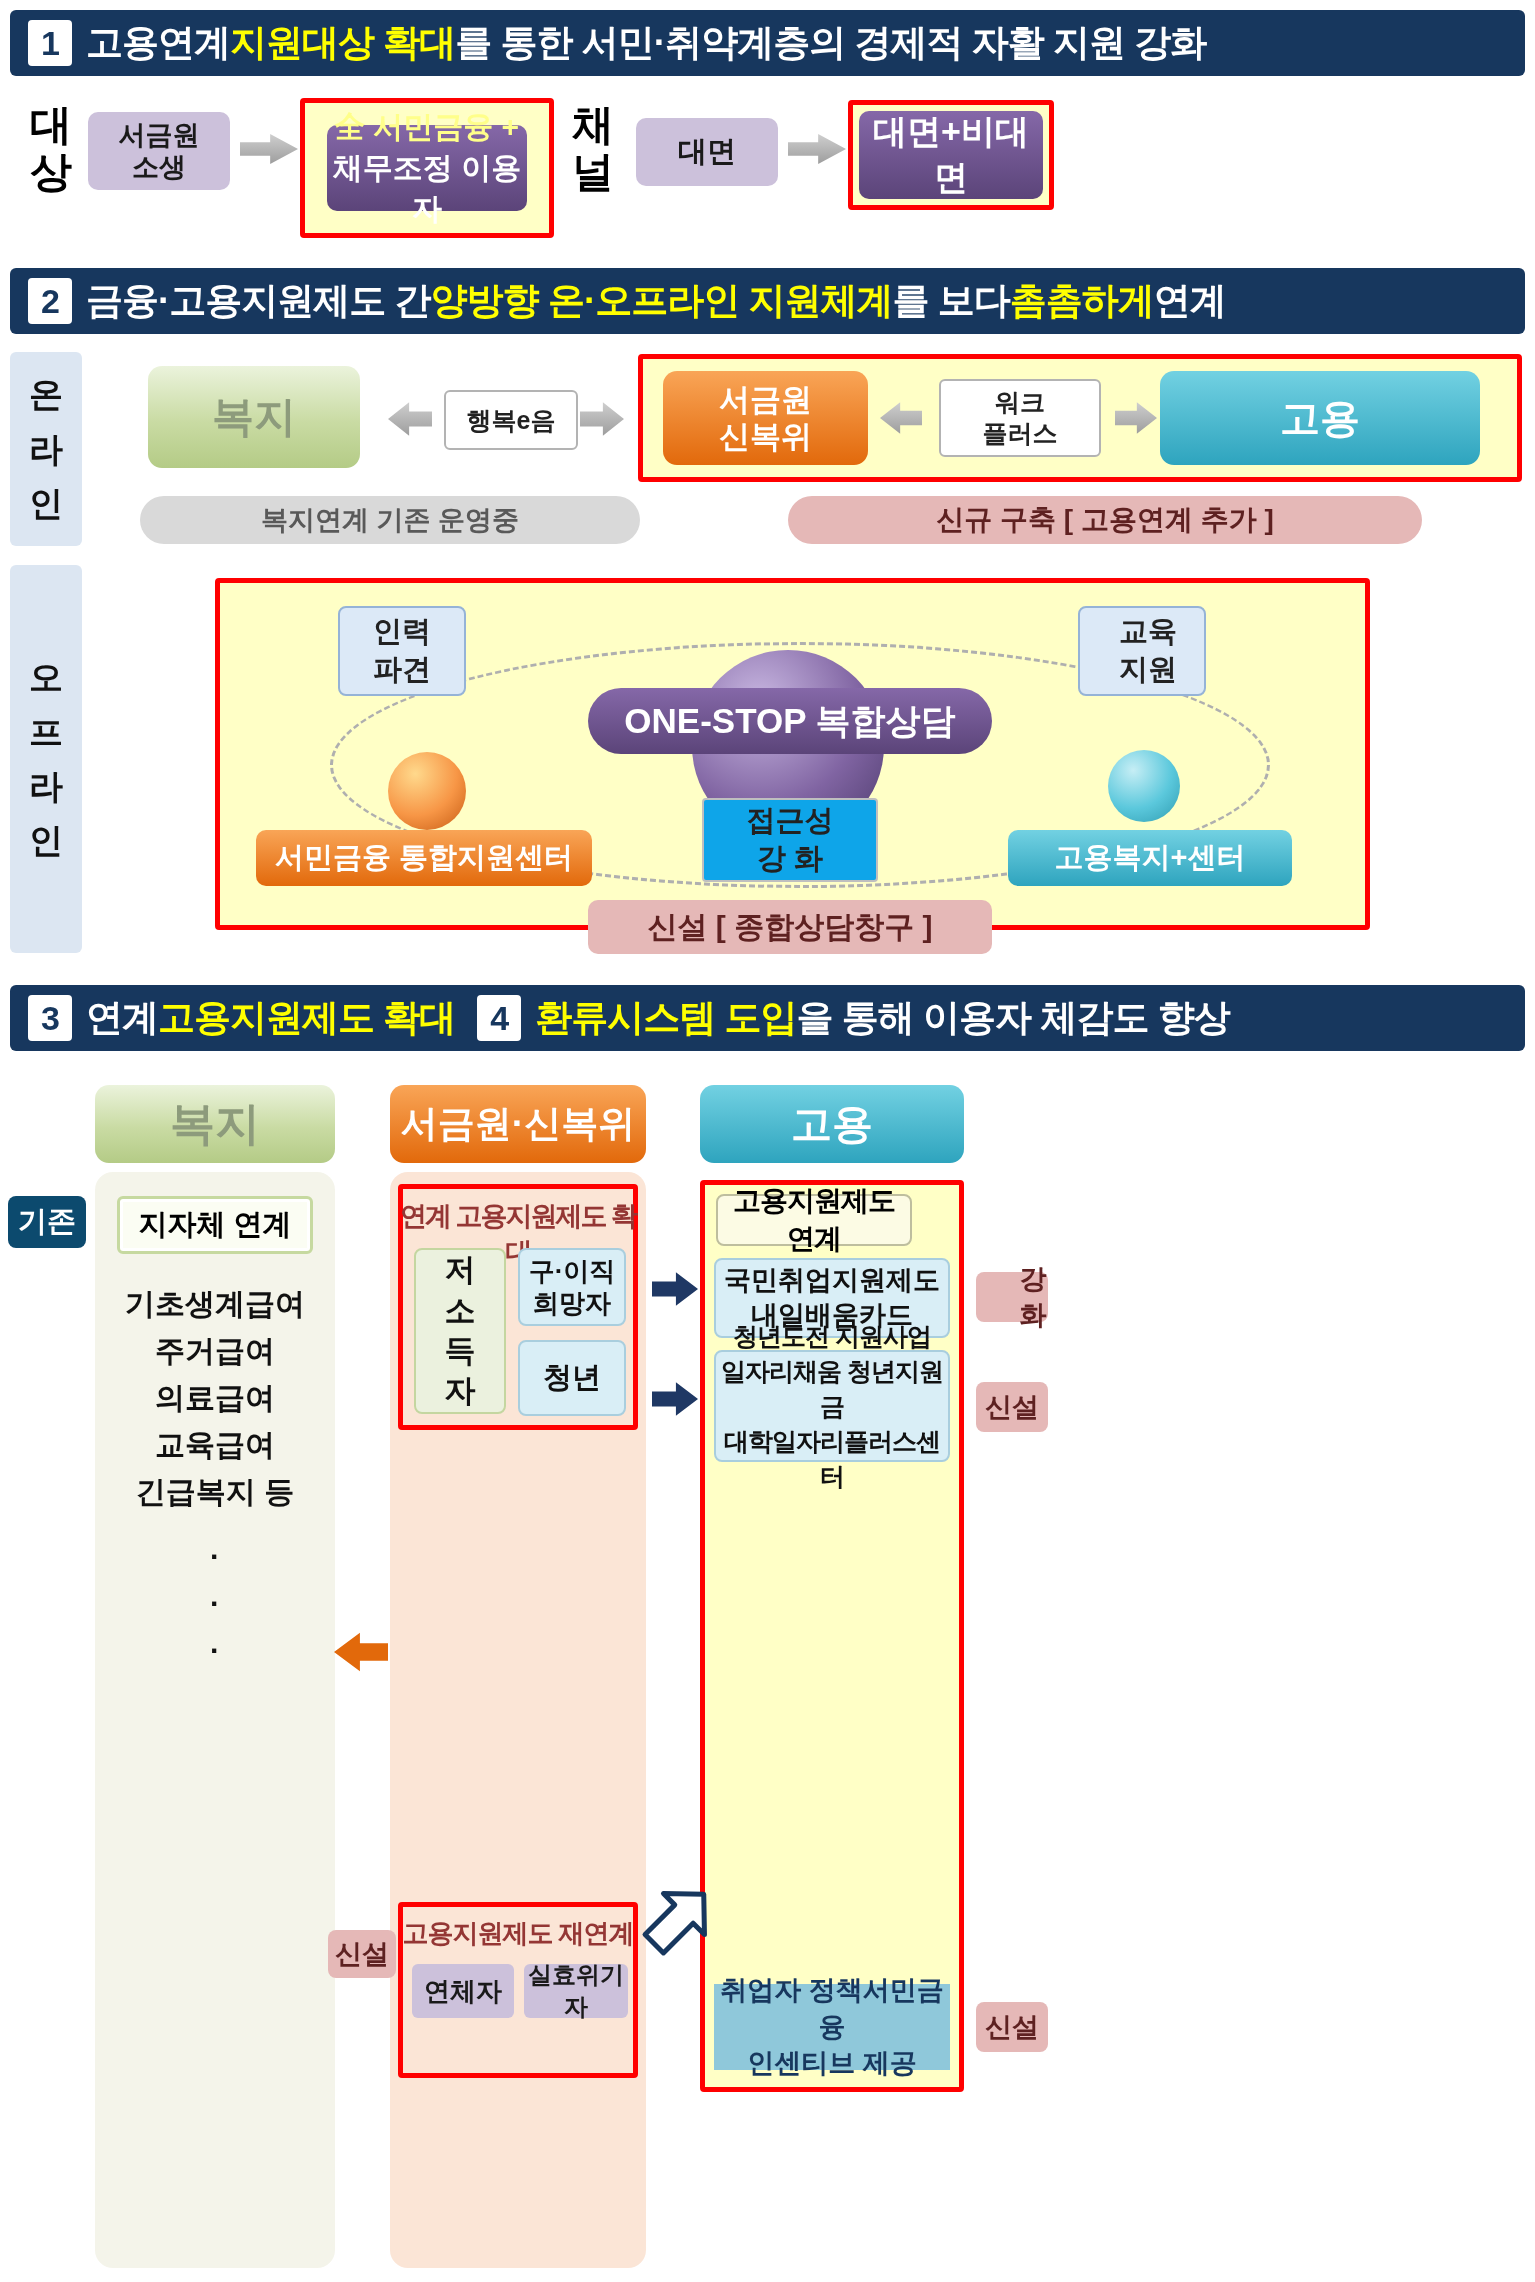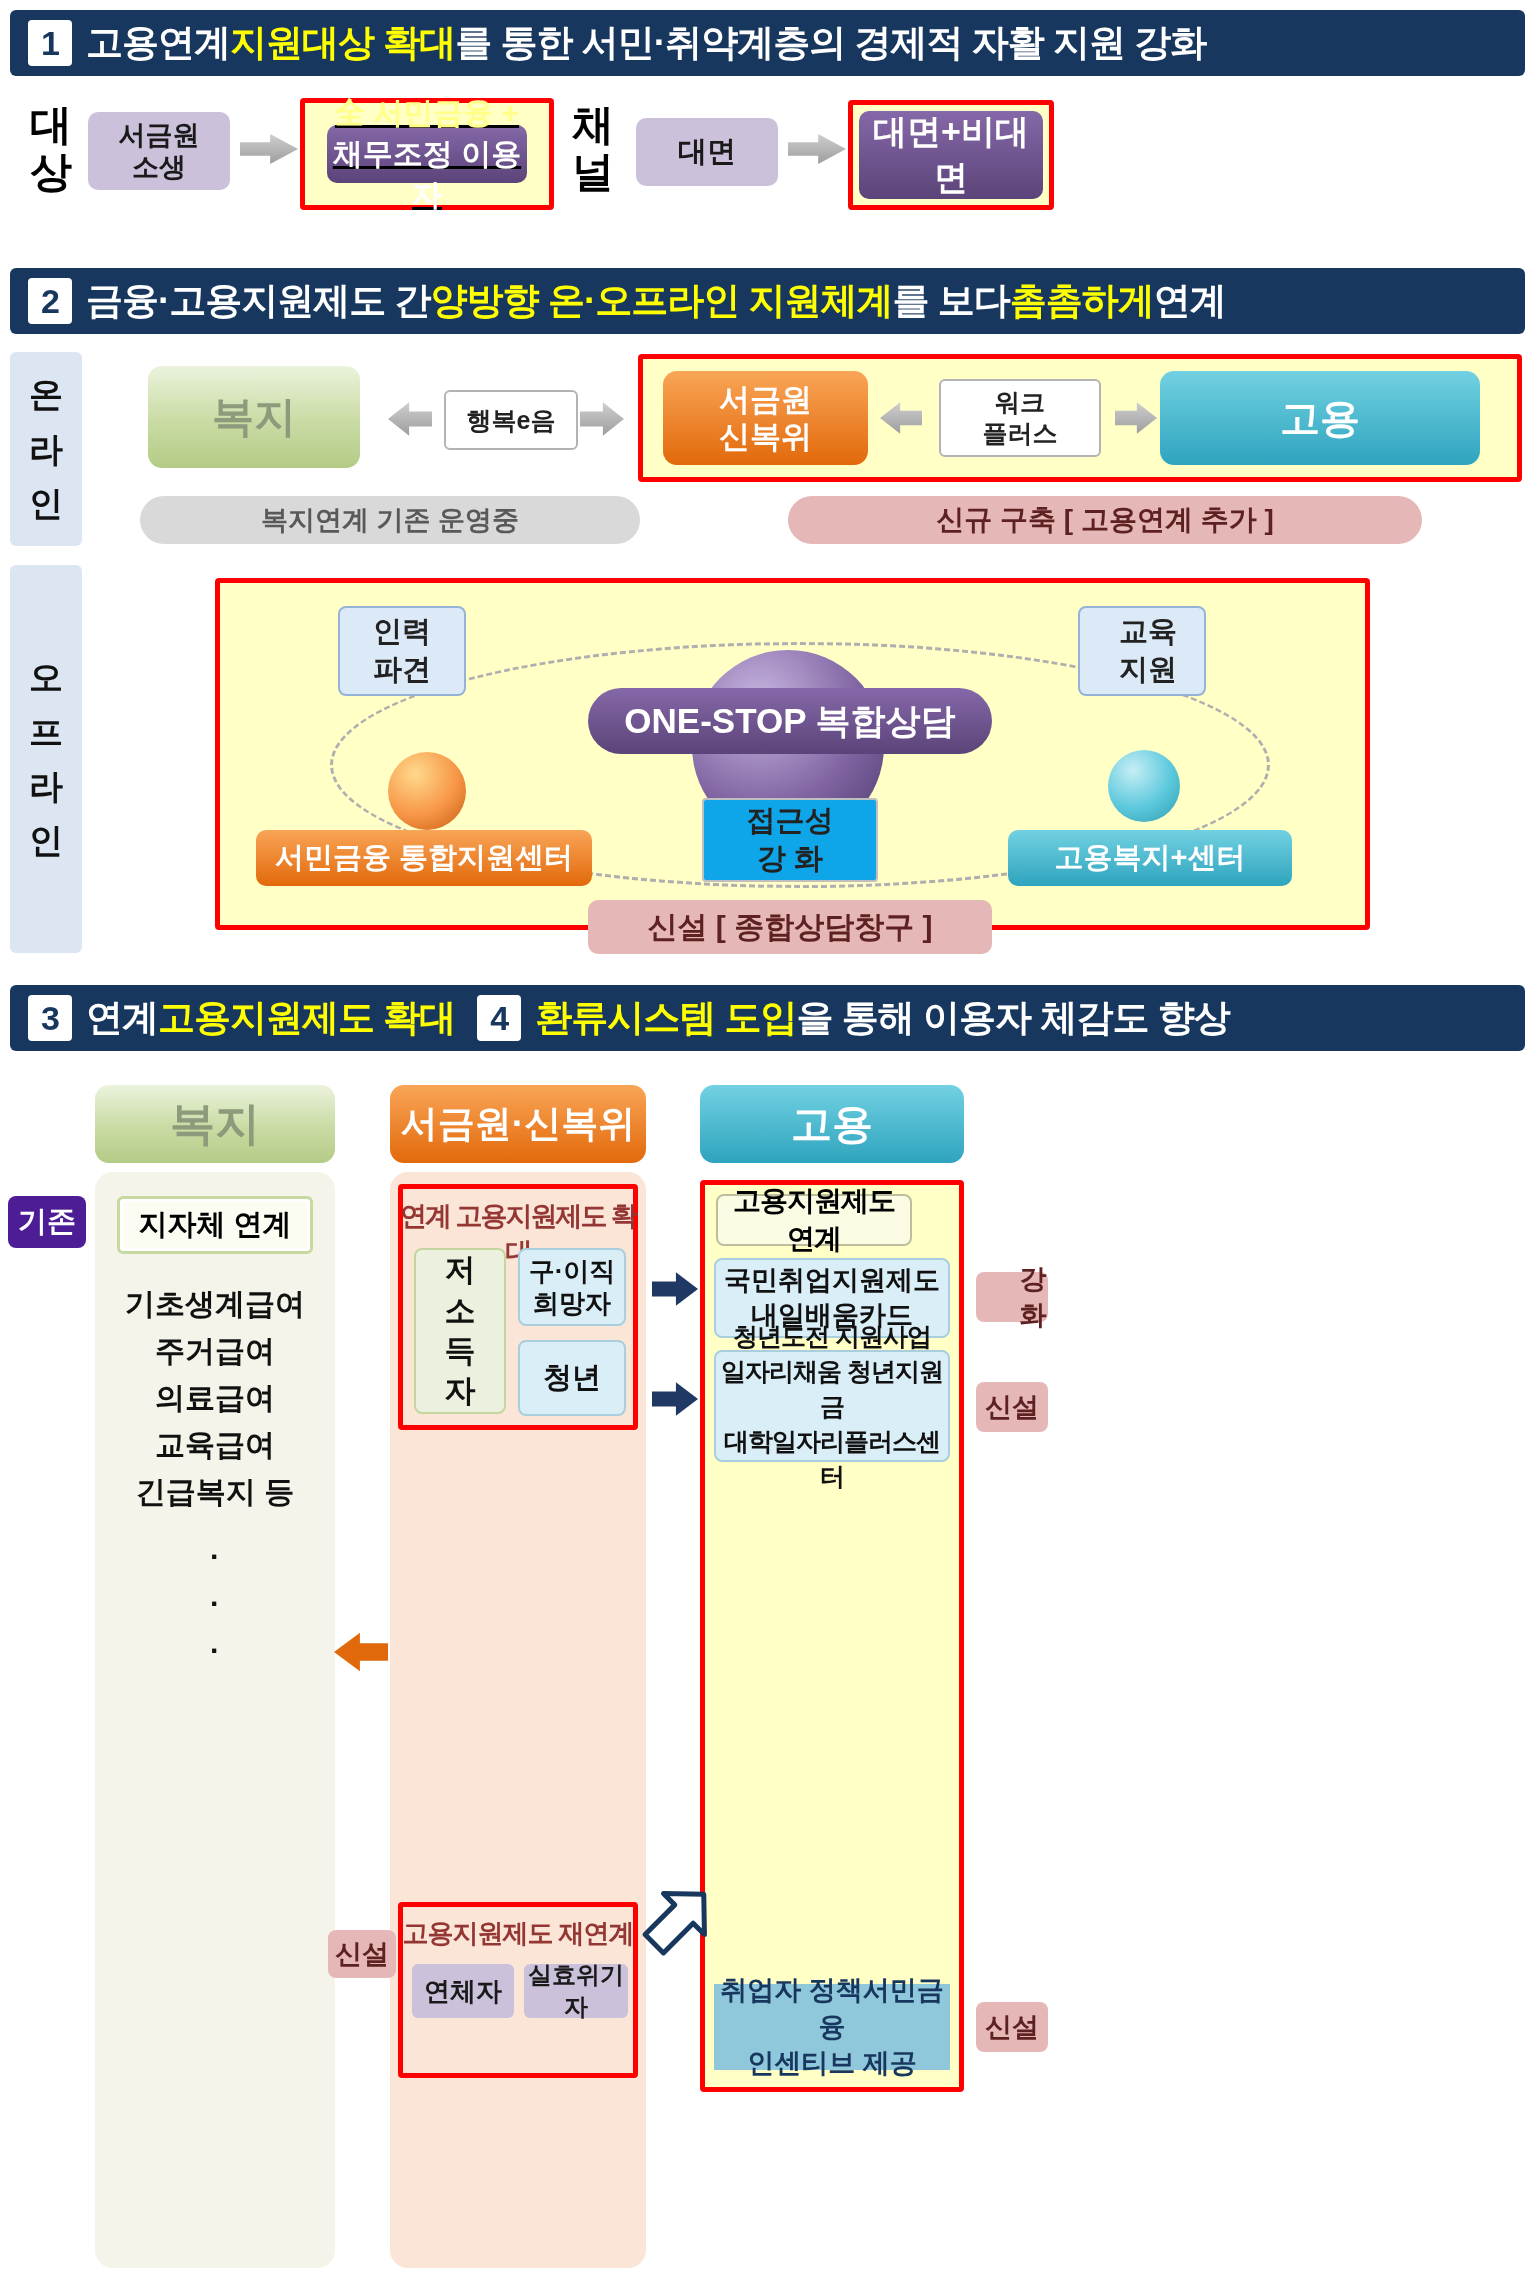--- a/index.html
+++ b/index.html
@@ -54,21 +54,21 @@
       <span>고용연계 </span>
       <span class="yellow">지원대상 확대</span>
       <span>를 통한 서민·취약계층의 경제적 자활 지원 강화</span>
     </div>
 
   <div class="abs flex-c ml" style="left:18px; top:100px; width:66px; height:96px; font-size:42px; font-weight:800; line-height:1.12;">대
 상</div>
   <div class="abs flex-c ml lpurple" style="left:88px; top:112px; width:142px; height:78px; font-size:27px; line-height:1.2;">서금원
 소생</div>
   <div class="abs arrow-r gray-arrow" style="left:240px; top:132px; width:58px; height:34px;"></div>
-  <div class="abs red-frame" style="left:300px; top:98px; width:254px; height:112px; padding:22px;text-decoration:underline;">
+  <div class="abs red-frame" style="left:300px; top:98px; width:254px; height:140px; padding:22px;">
     <div class="purple-box flex-c" style="width:100%; height:100%; flex-direction:column;">
       <div style="font-size:30px; color:#FFFF8A;">全 서민금융 +</div>
       <div style="font-size:30px; color:#FFFFFF;">채무조정 이용자</div>
     </div>
   </div>
   <div class="abs flex-c ml" style="left:560px; top:100px; width:66px; height:96px; font-size:42px; font-weight:800; line-height:1.12;">채
 널</div>
   <div class="abs flex-c lpurple" style="left:636px; top:118px; width:142px; height:68px; font-size:29px;">대면</div>
   <div class="abs arrow-r gray-arrow" style="left:788px; top:132px; width:58px; height:34px;"></div>
   <div class="abs red-frame" style="left:848px; top:100px; width:206px; height:110px; padding:6px;">
@@ -127,21 +127,21 @@
       <span class="badge">3</span>
       <span>연계 </span>
       <span class="yellow">고용지원제도 확대</span>
       <span class="badge mid">4</span>
       <span class="yellow">환류시스템 도입</span>
       <span>을 통해 이용자 체감도 향상</span>
     </div>
 
   <div class="abs flex-c green-grad" style="left:95px; top:1085px; width:240px; height:78px; font-size:45px;">복지</div>
   <div class="abs" style="left:95px; top:1172px; width:240px; height:1096px; background:#F4F4EA; border-radius:18px;"></div>
-  <div class="abs flex-c" style="left:8px; top:1196px; width:78px; height:52px; background:#4c1d95; color:#ffffff; font-weight:bold; font-size:29px; border-radius:8px;">기존</div>
+  <div class="abs flex-c" style="left:8px; top:1196px; width:78px; height:52px; background:#0c4a6e; color:#ffffff; font-weight:bold; font-size:29px; border-radius:8px;">기존</div>
   <div class="abs flex-c" style="left:117px; top:1196px; width:196px; height:58px; background:#FBFDF3; border:3px solid #C6D9A0; border-radius:6px; box-shadow:inset 0 0 0 3px #ffffff; font-weight:bold; font-size:29px;">지자체 연계</div>
   <div class="abs" style="left:95px; top:1280px; width:240px; text-align:center; font-size:30px; font-weight:600; line-height:47px; color:#111111;">
     <div>기초생계급여</div>
     <div>주거급여</div>
     <div>의료급여</div>
     <div>교육급여</div>
     <div>긴급복지 등</div>
     <div style="margin-top:18px;">·</div>
     <div>·</div>
     <div>·</div>

